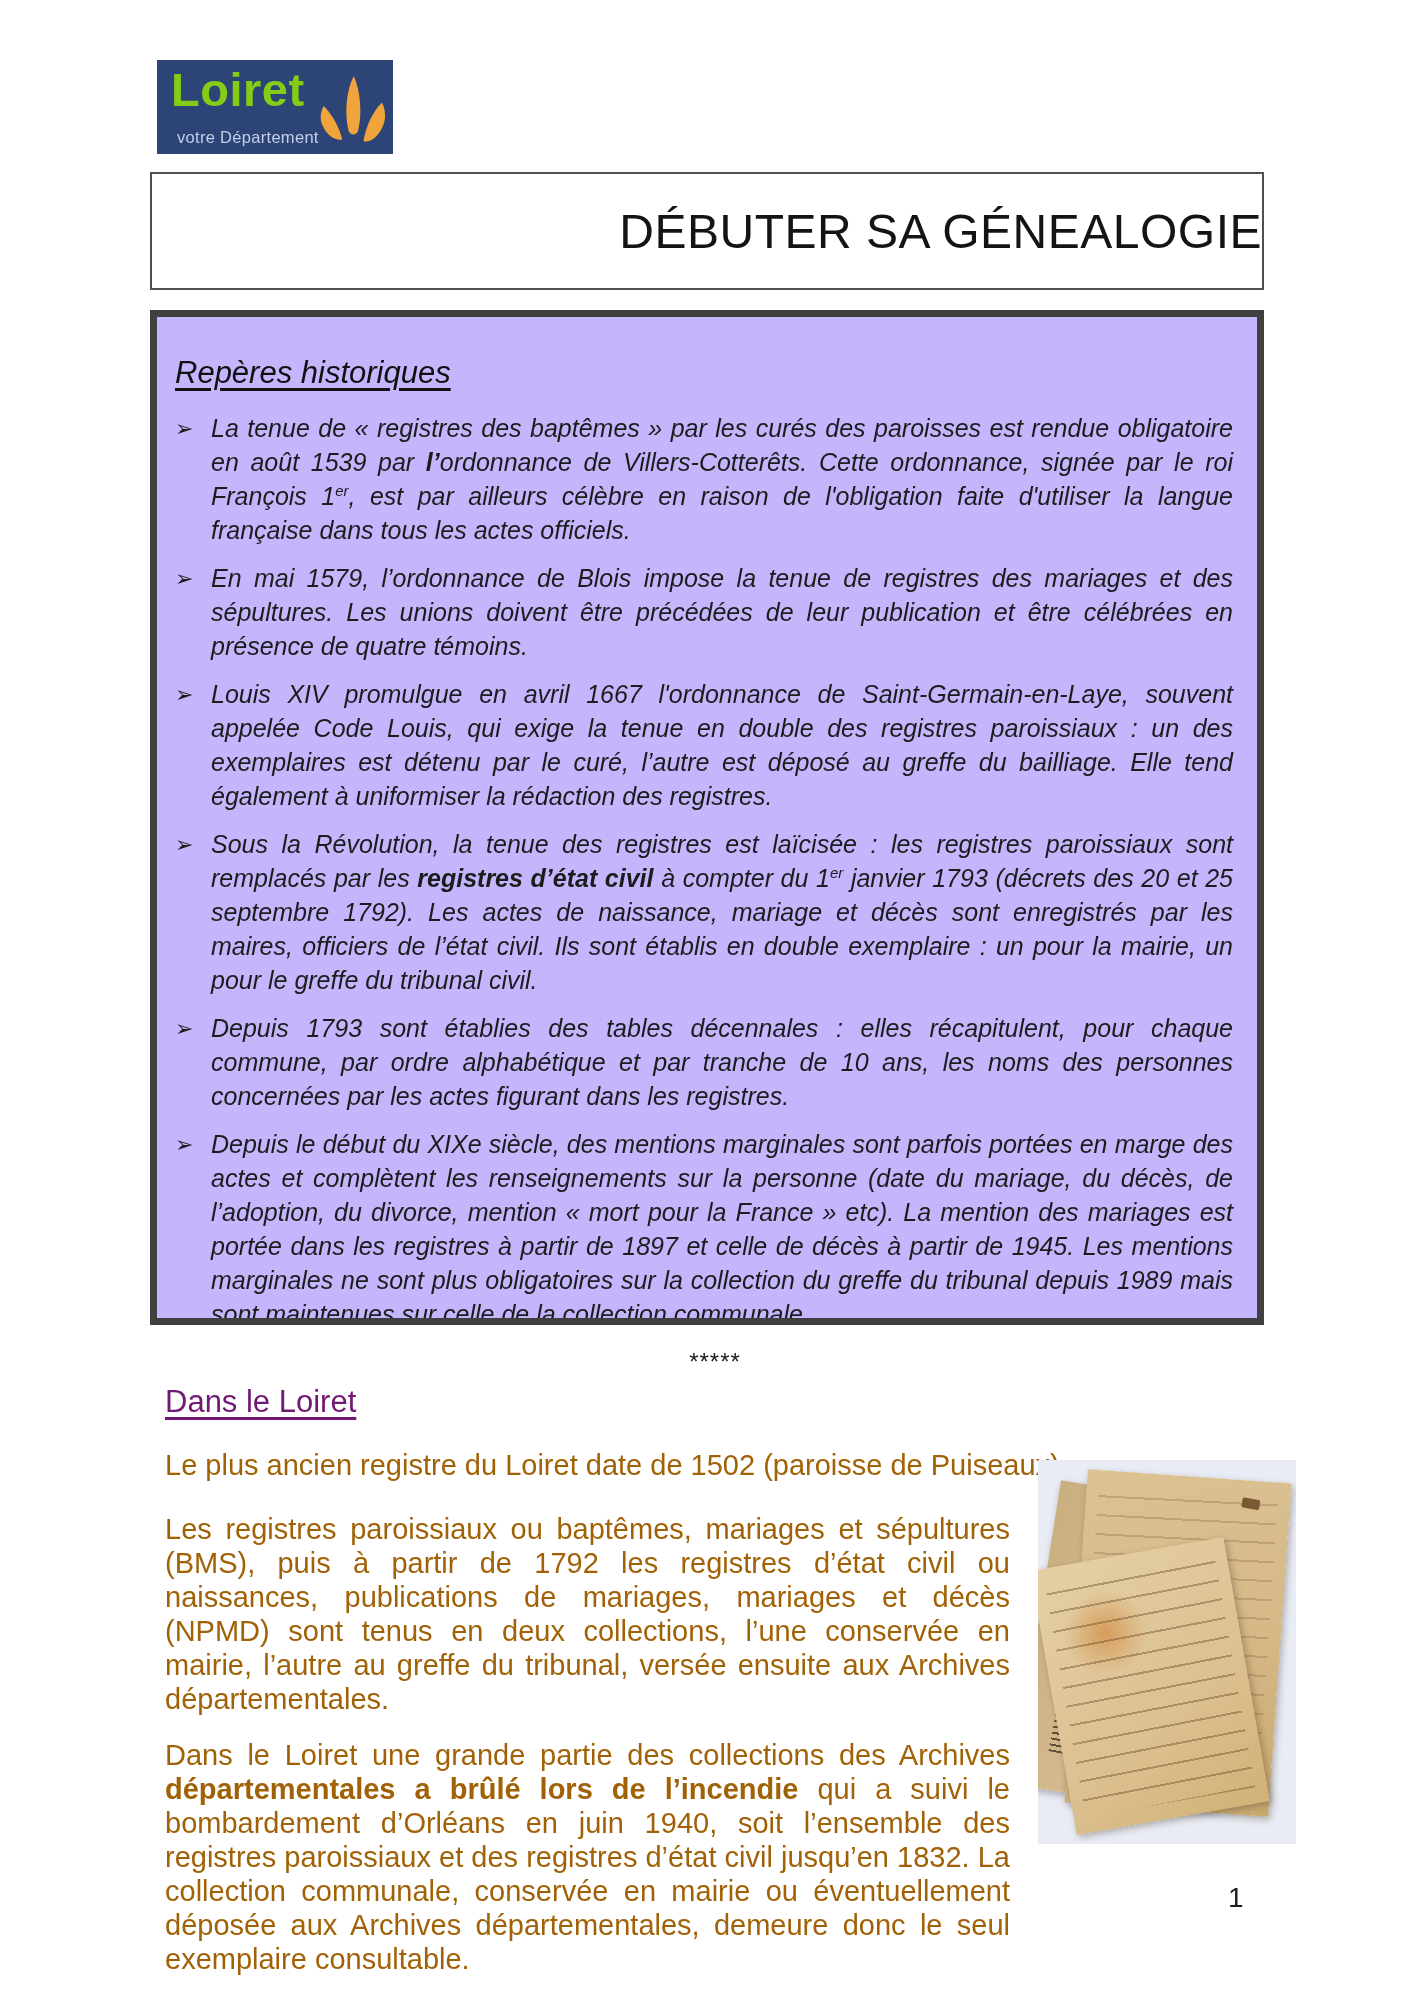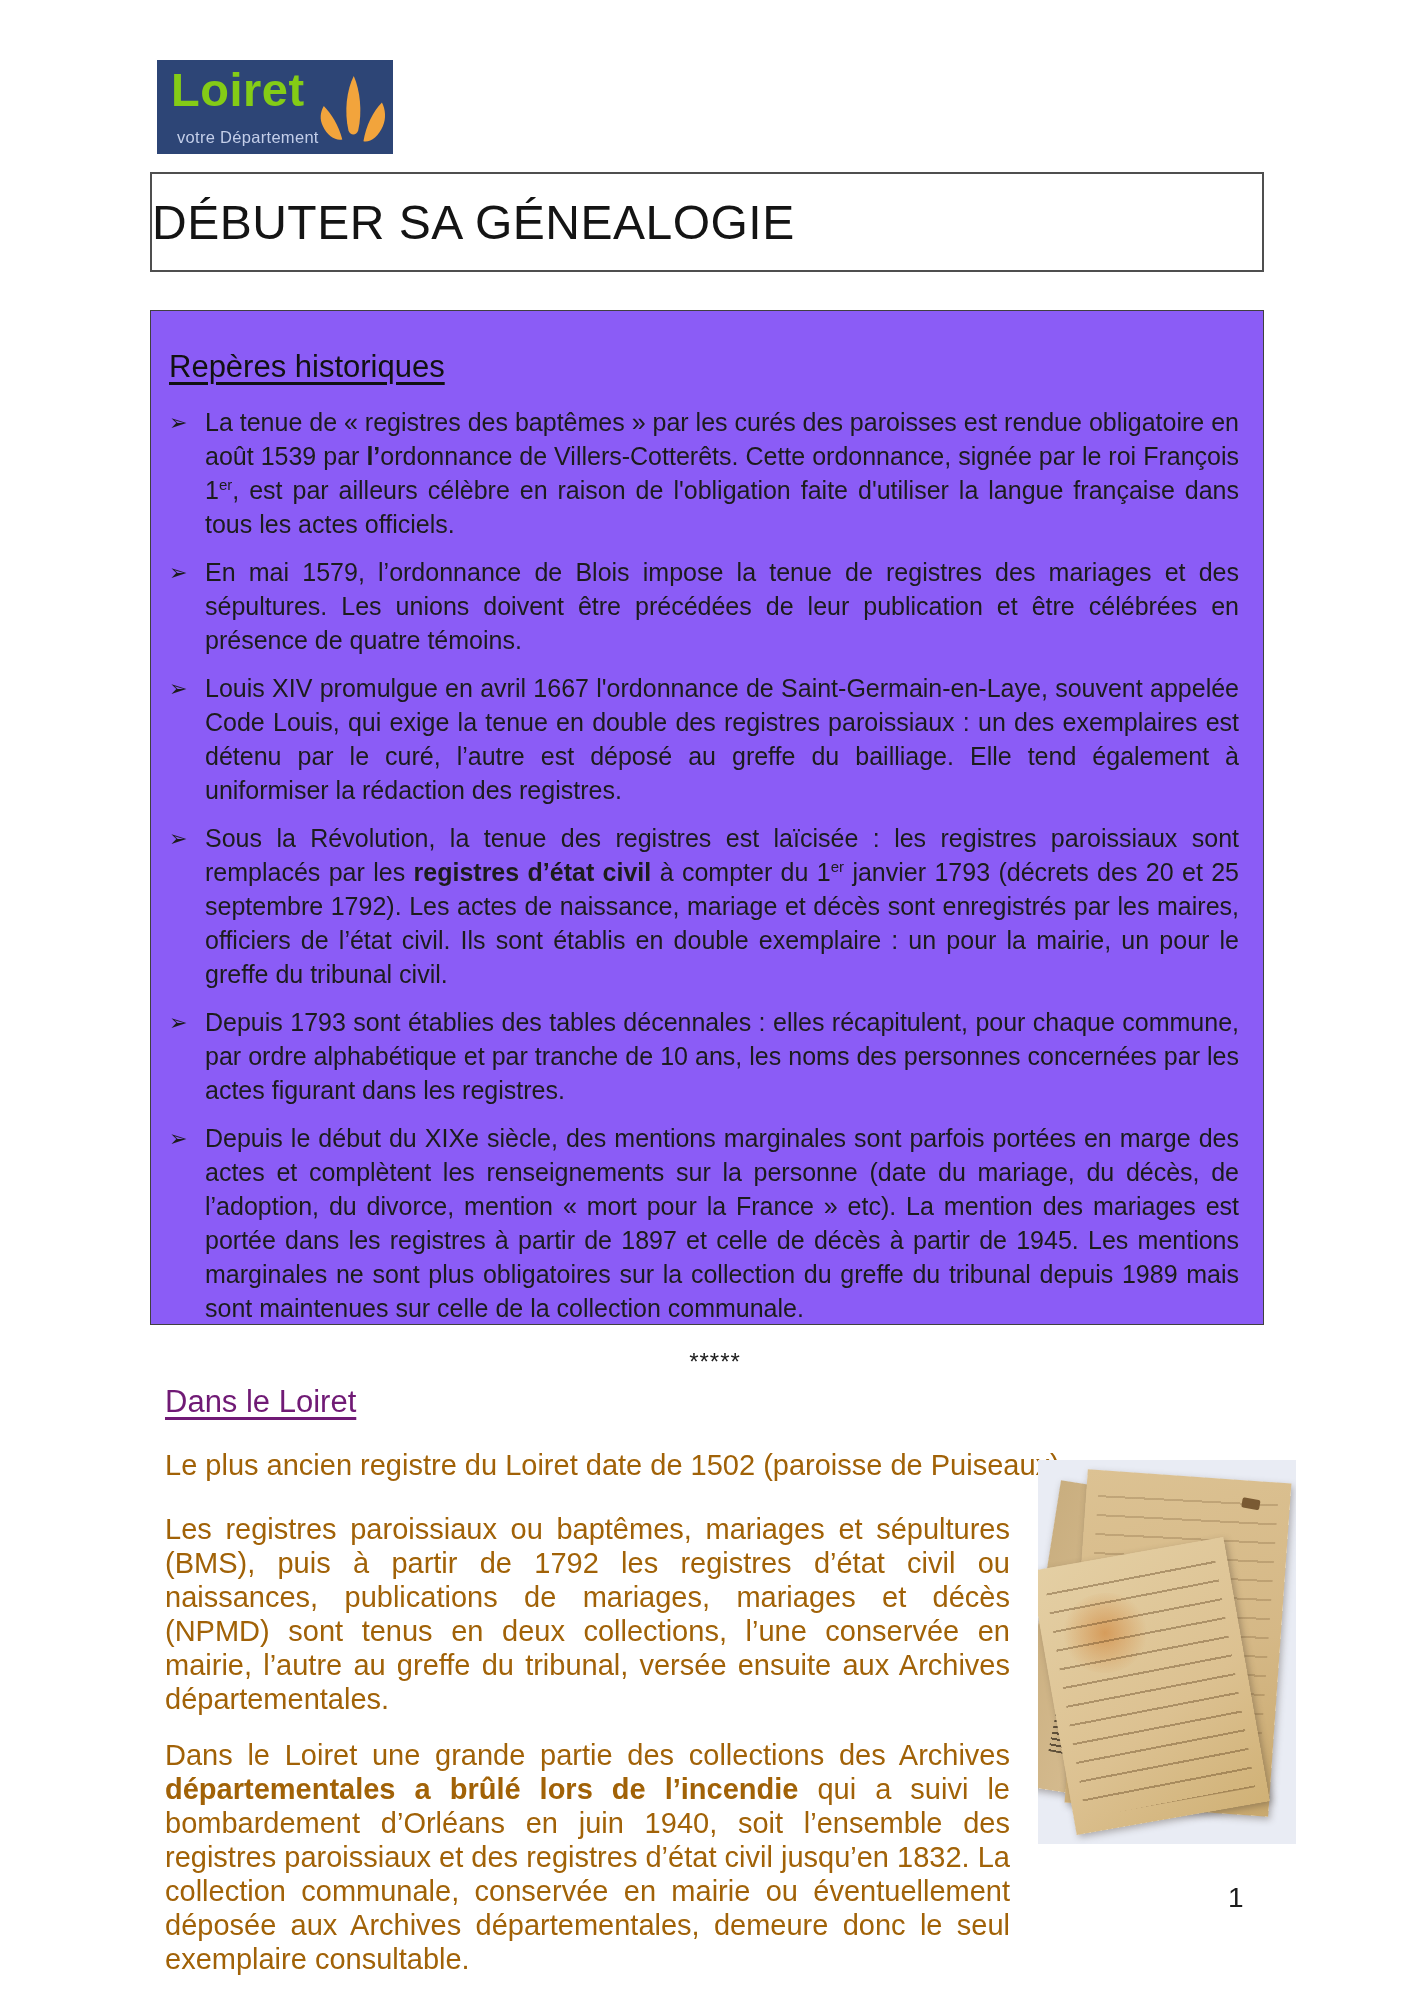--- a/index.html
+++ b/index.html
@@ -21,31 +21,31 @@
     font-size:47px; font-weight:bold; color:#84cc16; letter-spacing:0.5px;
   }
   .logo-tagline {
     position:absolute; left:20px; bottom:7px;
     font-size:16.5px; color:#c3cee9; letter-spacing:0.3px;
   }
   .logo-leaves { position:absolute; right:5px; top:16px; width:72px; height:74px; }
 
   
   .title-box {
-    position:absolute; left:150px; top:172px; width:1114px; height:100px;
+    position:absolute; left:150px; top:172px; width:1114px; height:118px;
     border:2px solid #4f4f4f; background:#ffffff;
-    display:flex; align-items:center; justify-content:flex-start;
+    display:flex; align-items:center; justify-content:flex-end;
   }
   .title-text { font-size:48px; color:#141414; letter-spacing:0.5px; white-space:nowrap; }
 
   
   .main-box {
     position:absolute; left:150px; top:310px; width:1114px; height:1015px;
-    border:1px solid #404040; background:#8b5cf6;
-    padding:38px 24px 0 18px; overflow:hidden;
+    border:7px solid #404040; background:#c4b5fd;
+    padding:38px 24px 0 18px; overflow:hidden;font-style:italic;
   }
   .section-heading {
     display:inline-block; font-size:31px; color:#111111;
     text-decoration:underline; text-decoration-thickness:2.5px; text-underline-offset:5px;
     margin-bottom:16px;
   }
   .bullets { list-style:none; margin-top:4px; }
   .bullets li {
     position:relative; padding-left:36px; margin-bottom:14px;
     font-size:25px; line-height:34px; text-align:justify; color:#1c1c1c;

